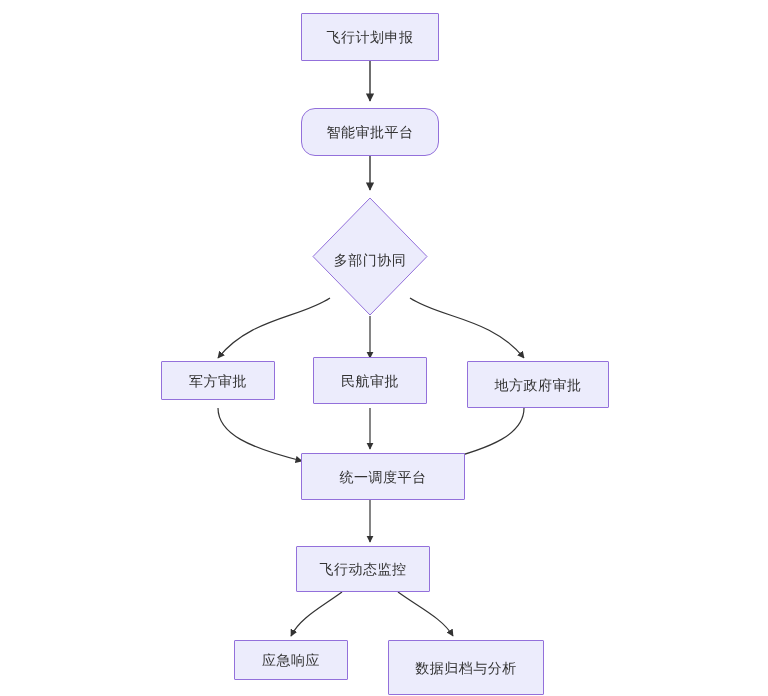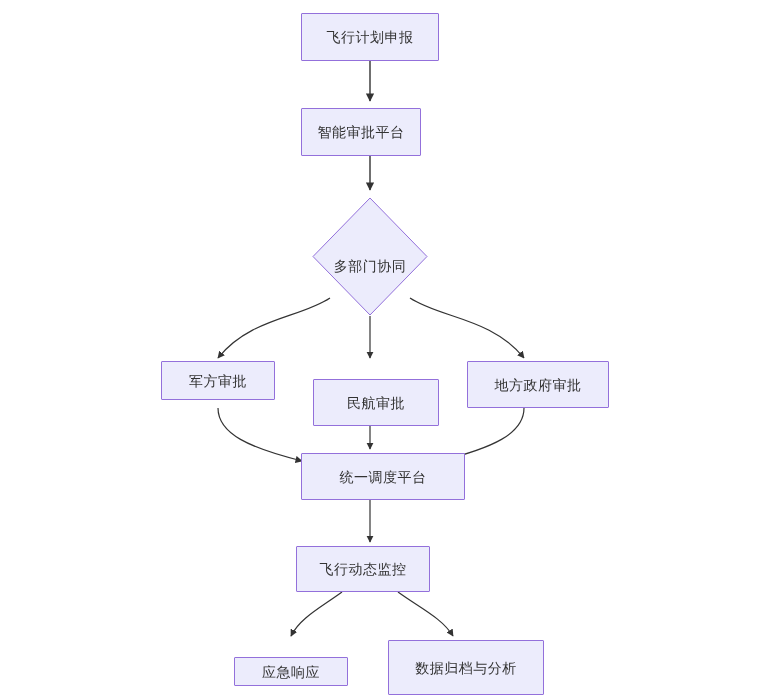--- a/index.html
+++ b/index.html
@@ -55,21 +55,21 @@
   .diamond-shape {
     position: absolute;
     left: 0;
     top: 0;
     width: 100%;
     height: 100%;
   }
   .diamond-label {
     position: absolute;
     left: 0;
-    top: 10px;
+    top: 4px;
     width: 100%;
     height: 100%;
     display: flex;
     align-items: center;
     justify-content: center;
     font-size: 14px;
     color: #333333;
     white-space: nowrap;
     letter-spacing: 0.5px;
   }
@@ -106,52 +106,52 @@
 
     <path d="M 342,592 C 320,608 300,618 291,636" stroke="#333333" stroke-width="1.2" fill="none" marker-end="url(#arrow)"></path>
 
     <path d="M 398,592 C 420,608 442,618 453,636" stroke="#333333" stroke-width="1.2" fill="none" marker-end="url(#arrow)"></path>
   </svg>
 
   <div class="node node-rect" style="left:301px; top:13px; width:138px; height:48px;">
     <span class="node-label">飞行计划申报</span>
   </div>
 
-  <div class="node node-rect" style="left:301px; top:108px; width:120px; height:48px;">
+  <div class="node node-rect" style="left:301px; top:108px; width:138px; height:48px;border-radius:14px;">
     <span class="node-label">智能审批平台</span>
   </div>
 
   <div class="diamond-wrap" style="left:312px; top:197px; width:116px; height:119px;">
     <svg class="diamond-shape" viewBox="0 0 116 119" preserveAspectRatio="none">
       <polygon points="58,1 115,59.5 58,118 1,59.5" fill="#ececfc" stroke="#9370db" stroke-width="1"></polygon>
     </svg>
     <span class="diamond-label">多部门协同</span>
   </div>
 
   <div class="node node-rect" style="left:161px; top:361px; width:114px; height:39px;">
     <span class="node-label">军方审批</span>
   </div>
 
-  <div class="node node-rect" style="left:313px; top:379px; width:126px; height:47px;">
+  <div class="node node-rect" style="left:313px; top:357px; width:114px; height:47px;">
     <span class="node-label">民航审批</span>
   </div>
 
   <div class="node node-rect" style="left:467px; top:361px; width:142px; height:47px;">
     <span class="node-label">地方政府审批</span>
   </div>
 
   <div class="node node-rect" style="left:301px; top:453px; width:164px; height:47px;">
     <span class="node-label">统一调度平台</span>
   </div>
 
   <div class="node node-rect" style="left:296px; top:546px; width:134px; height:46px;">
     <span class="node-label">飞行动态监控</span>
   </div>
 
-  <div class="node node-rect" style="left:234px; top:640px; width:114px; height:29px;margin-top:17px;">
+  <div class="node node-rect" style="left:234px; top:640px; width:114px; height:40px;">
     <span class="node-label">应急响应</span>
   </div>
 
   <div class="node node-rect" style="left:388px; top:640px; width:156px; height:55px;">
     <span class="node-label">数据归档与分析</span>
   </div>
 
 </div>
 
 </body></html>

